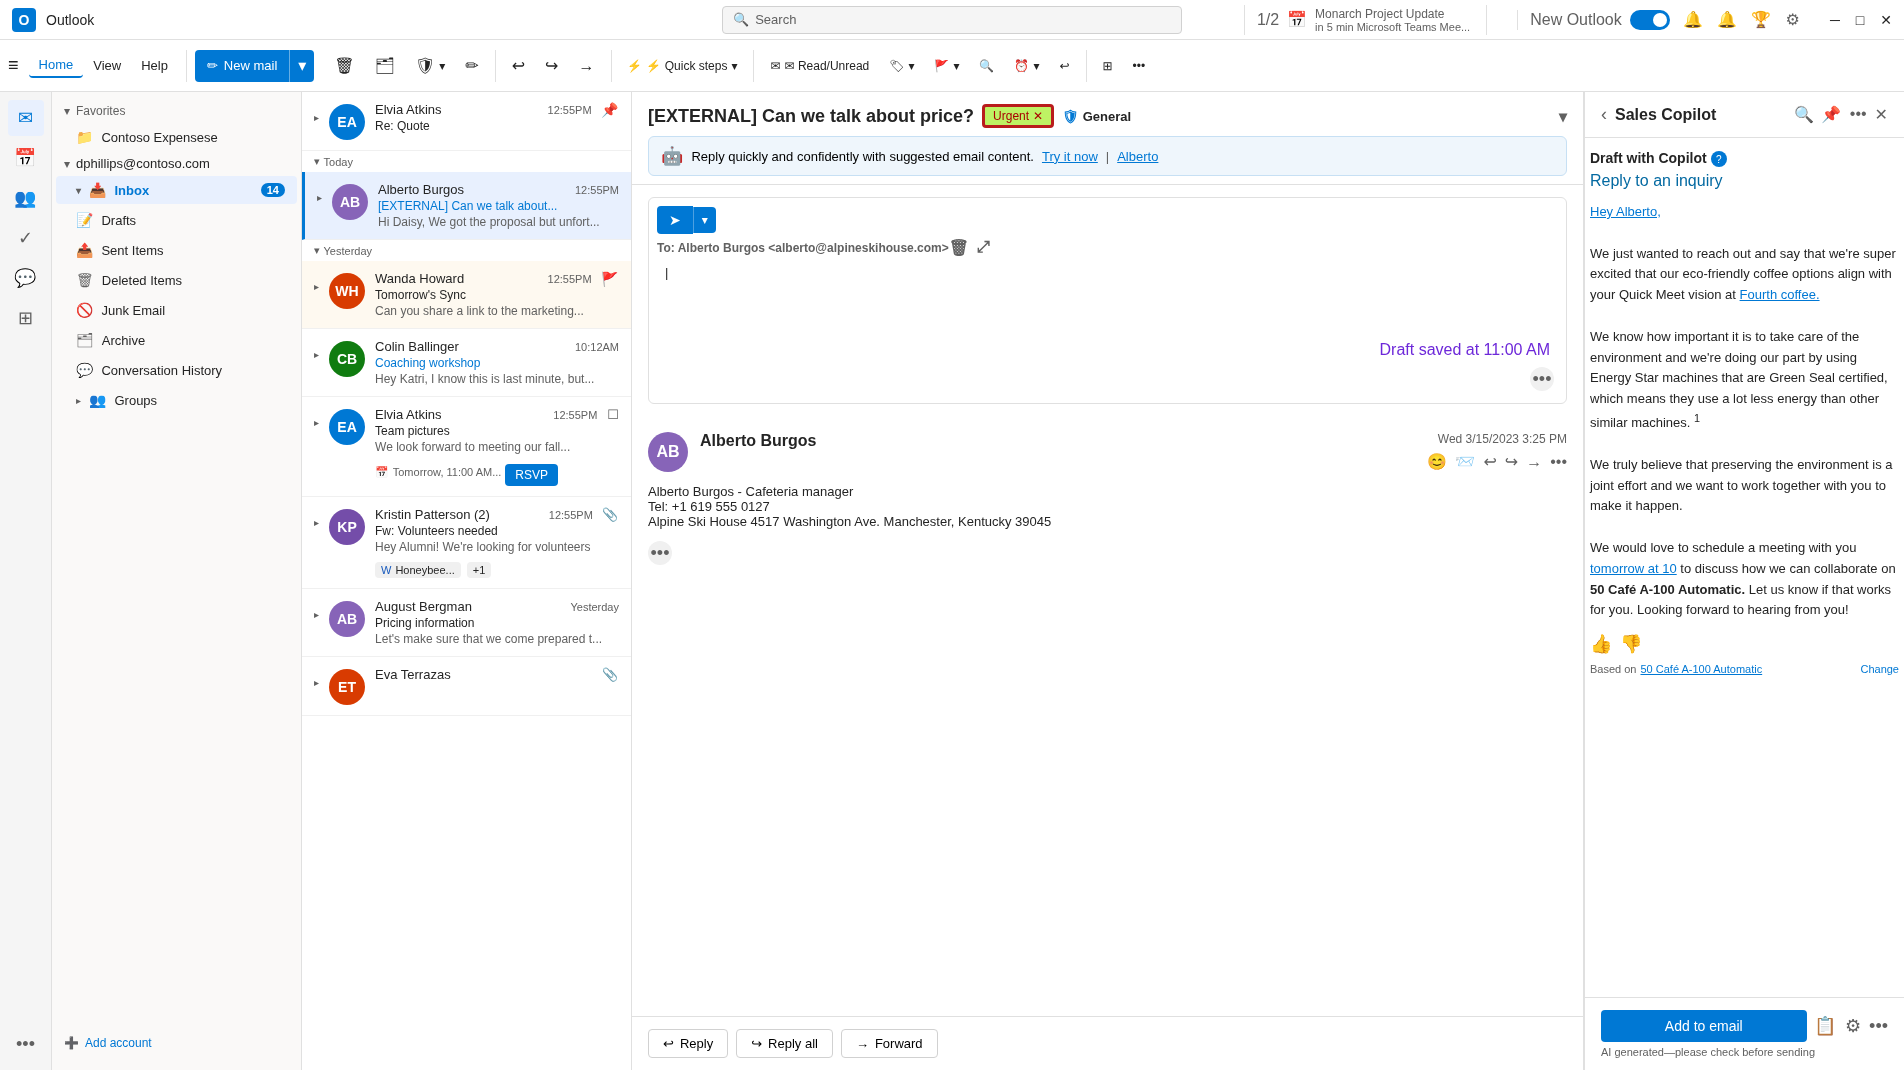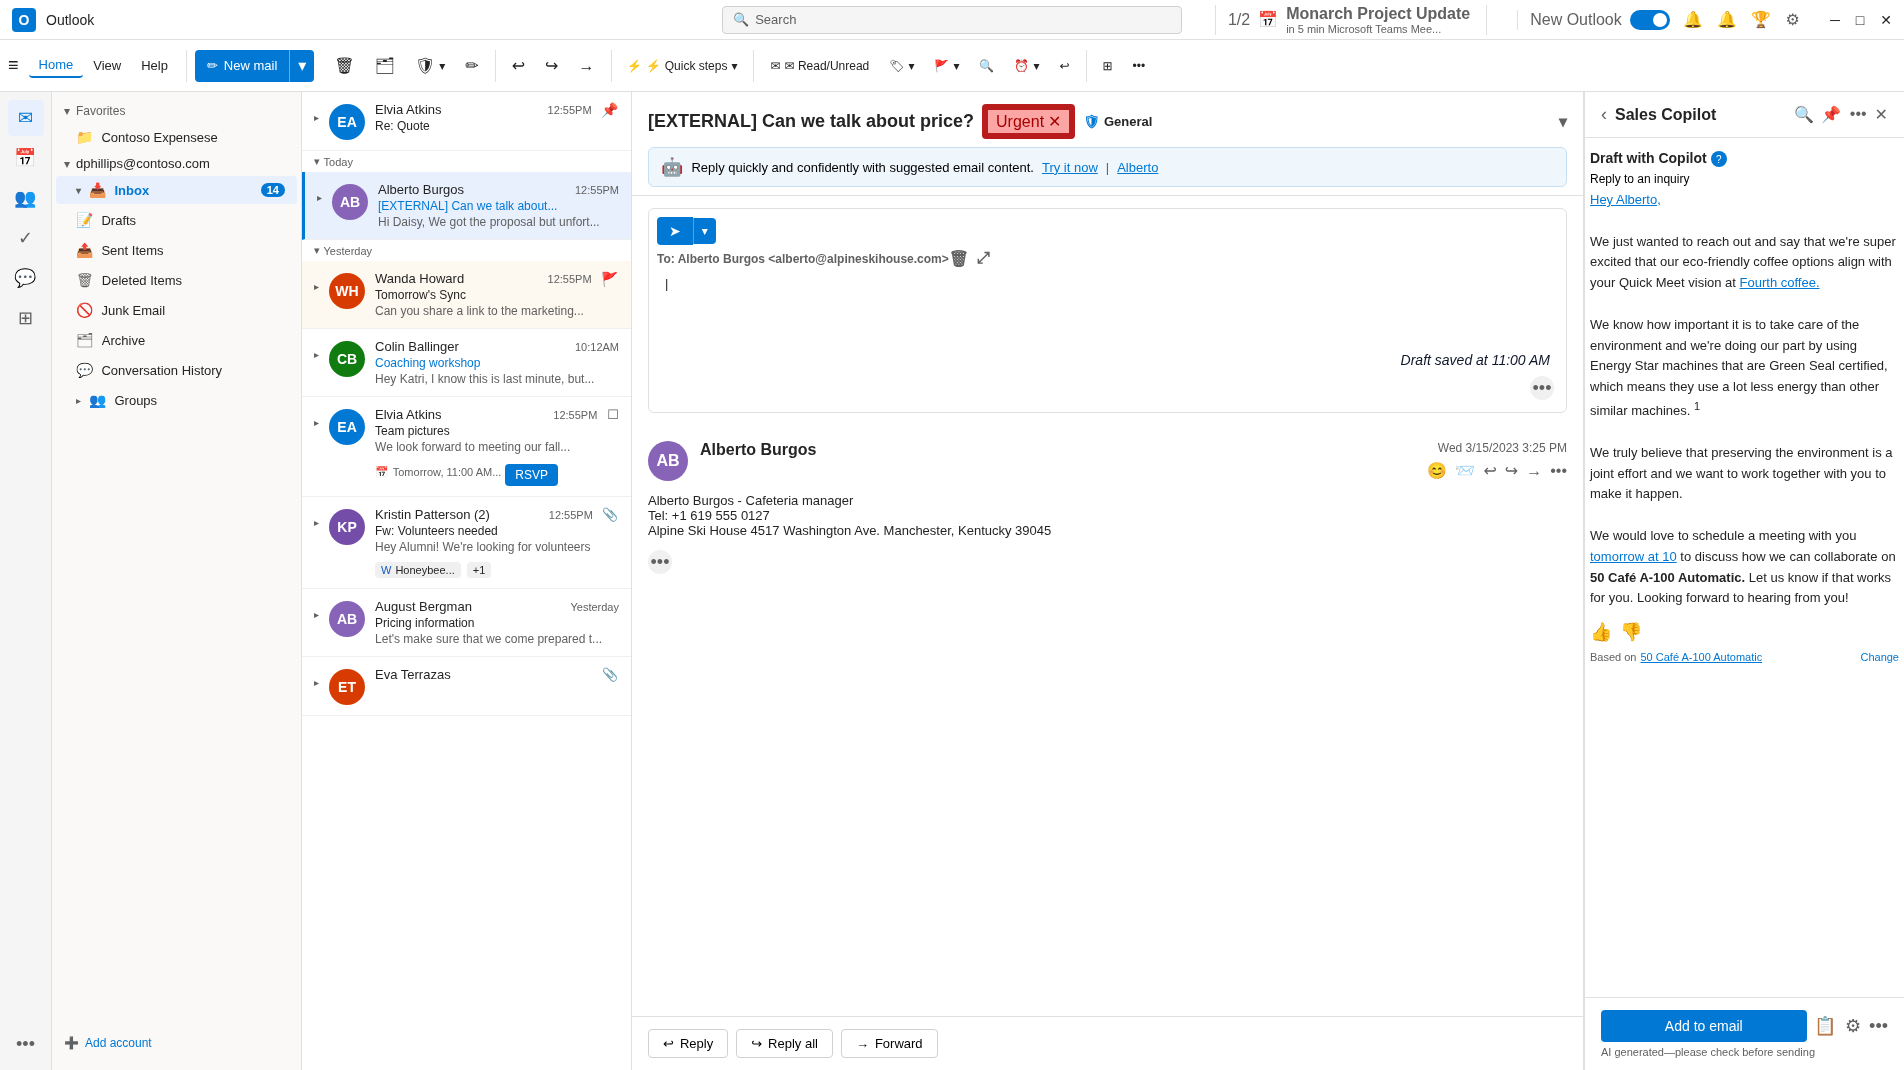--- a/index.html
+++ b/index.html
@@ -218,41 +218,41 @@
     }
     .reading-header {
       padding: 12px 16px 8px;
       border-bottom: 1px solid #e0e0e0;
     }
     .email-subject-line {
       display: flex; align-items: center; gap: 8px;
       font-size: 18px; font-weight: 600; color: #242424;
     }
     .urgent-badge {
-      background: #fca5a5; color: #a80000; border: 6px solid #b91c1c;
-      border-radius: 4px; padding: 2px 8px; font-size: 16px; font-weight: 500;
+      background: #bef264; color: #a80000; border: 3px solid #b91c1c;
+      border-radius: 4px; padding: 2px 8px; font-size: 12px; font-weight: 500;
       display: flex; align-items: center; gap: 4px;
     }
     .general-badge {
       display: flex; align-items: center; gap: 4px;
       font-size: 13px; color: #242424;
     }
     .copilot-bar {
       background: #eff6fc; border: 1px solid #c7e0f4; border-radius: 6px;
       padding: 8px 12px; margin-top: 8px;
       display: flex; align-items: center; gap: 8px; font-size: 13px;
     }
     .copilot-link { color: #0078d4; cursor: pointer; text-decoration: underline; }
     .reply-compose {
       border: 1px solid #e0e0e0; border-radius: 6px; margin: 12px 16px;
       padding: 8px;
     }
     .reply-to-line { font-size: 12px; color: #616161; display: flex; align-items: center; justify-content: flex-start; font-weight: bold; }
     .reply-body { min-height: 80px; padding: 8px; font-size: 13px; color: #242424; border: none; outline: none; }
-    .reply-footer { display: flex; justify-content: flex-end; font-size: 14px; color: #0f172a; padding: 4px 8px; font-style: italic; }
+    .reply-footer { display: flex; justify-content: flex-end; font-size: 16px; color: #6d28d9; padding: 4px 8px; }
     .send-btn-group { display: flex; align-items: center; gap: 0; }
     .send-btn {
       background: #0078d4; color: white; border: none; border-radius: 4px 0 0 4px;
       padding: 6px 12px; cursor: pointer; font-size: 14px;
     }
     .send-dropdown {
       background: #0078d4; color: white; border: none; border-radius: 0 4px 4px 0;
       border-left: 1px solid rgba(255,255,255,0.3);
       padding: 6px 8px; cursor: pointer; font-size: 12px;
     }
@@ -305,21 +305,21 @@
       padding: 12px 16px;
       border-bottom: 1px solid #e0e0e0;
       display: flex; align-items: center; justify-content: space-between;
     }
     .copilot-panel-title { font-size: 16px; font-weight: 600; color: #242424; }
     .copilot-panel-icons { display: flex; gap: 8px; color: #616161; }
     .copilot-panel-icon { font-size: 16px; cursor: pointer; }
     .copilot-panel-body { flex: 1; overflow-y: auto; padding: 12px 5px; }
     .copilot-back { font-size: 18px; cursor: pointer; color: #616161; }
     .draft-title { font-size: 14px; font-weight: 600; color: #242424; margin-bottom: 2px; display: flex; align-items: center; gap: 4px; }
-    .draft-subtitle { font-size: 12px; color: #000000; margin-bottom: 4px; }
+    .draft-subtitle { font-size: 16px; color: #0369a1; margin-bottom: 12px; }
     .copilot-body-text { font-size: 13px; color: #242424; line-height: 1.6; }
     .copilot-link-blue { color: #0078d4; text-decoration: underline; }
     .copilot-feedback { display: flex; gap: 8px; margin-top: 12px; }
     .copilot-feedback span { font-size: 18px; cursor: pointer; color: #616161; }
     .copilot-based { font-size: 11px; color: #616161; margin-top: 8px; display: flex; align-items: center; gap: 4px; }
     .copilot-based a { color: #0078d4; text-decoration: underline; }
     .copilot-change { color: #0078d4; cursor: pointer; font-size: 11px; margin-left: auto; }
     .copilot-panel-footer {
       padding: 12px 16px; border-top: 1px solid #e0e0e0;
       display: flex; flex-direction: column; gap: 4px;
@@ -341,21 +341,21 @@
   </div>
   <div class="title-bar-search">
     <span style="margin-right:6px;color:#616161;">🔍</span>
     <span>Search</span>
   </div>
   <div class="title-bar-right">
     <div class="notification-bar">
       <span>1/2</span>
       <span>📅</span>
       <div style="display:flex;flex-direction:column;">
-        <span style="font-size:16px;font-weight:700;">Monarch Project Update</span>
+        <span style="font-size:12px;font-weight:400;">Monarch Project Update</span>
         <span style="font-size:11px;color:#616161;">in 5 min Microsoft Teams Mee...</span>
       </div>
       <div style="width:1px;height:30px;background:#e0e0e0;margin:0 8px;"></div>
     </div>
     <div class="new-outlook-area">
       <span>New Outlook</span>
       <div class="toggle-switch"></div>
     </div>
     <span style="font-size:16px;color:#616161;">🔔</span>
     <span style="font-size:16px;color:#616161;">🔔</span>

